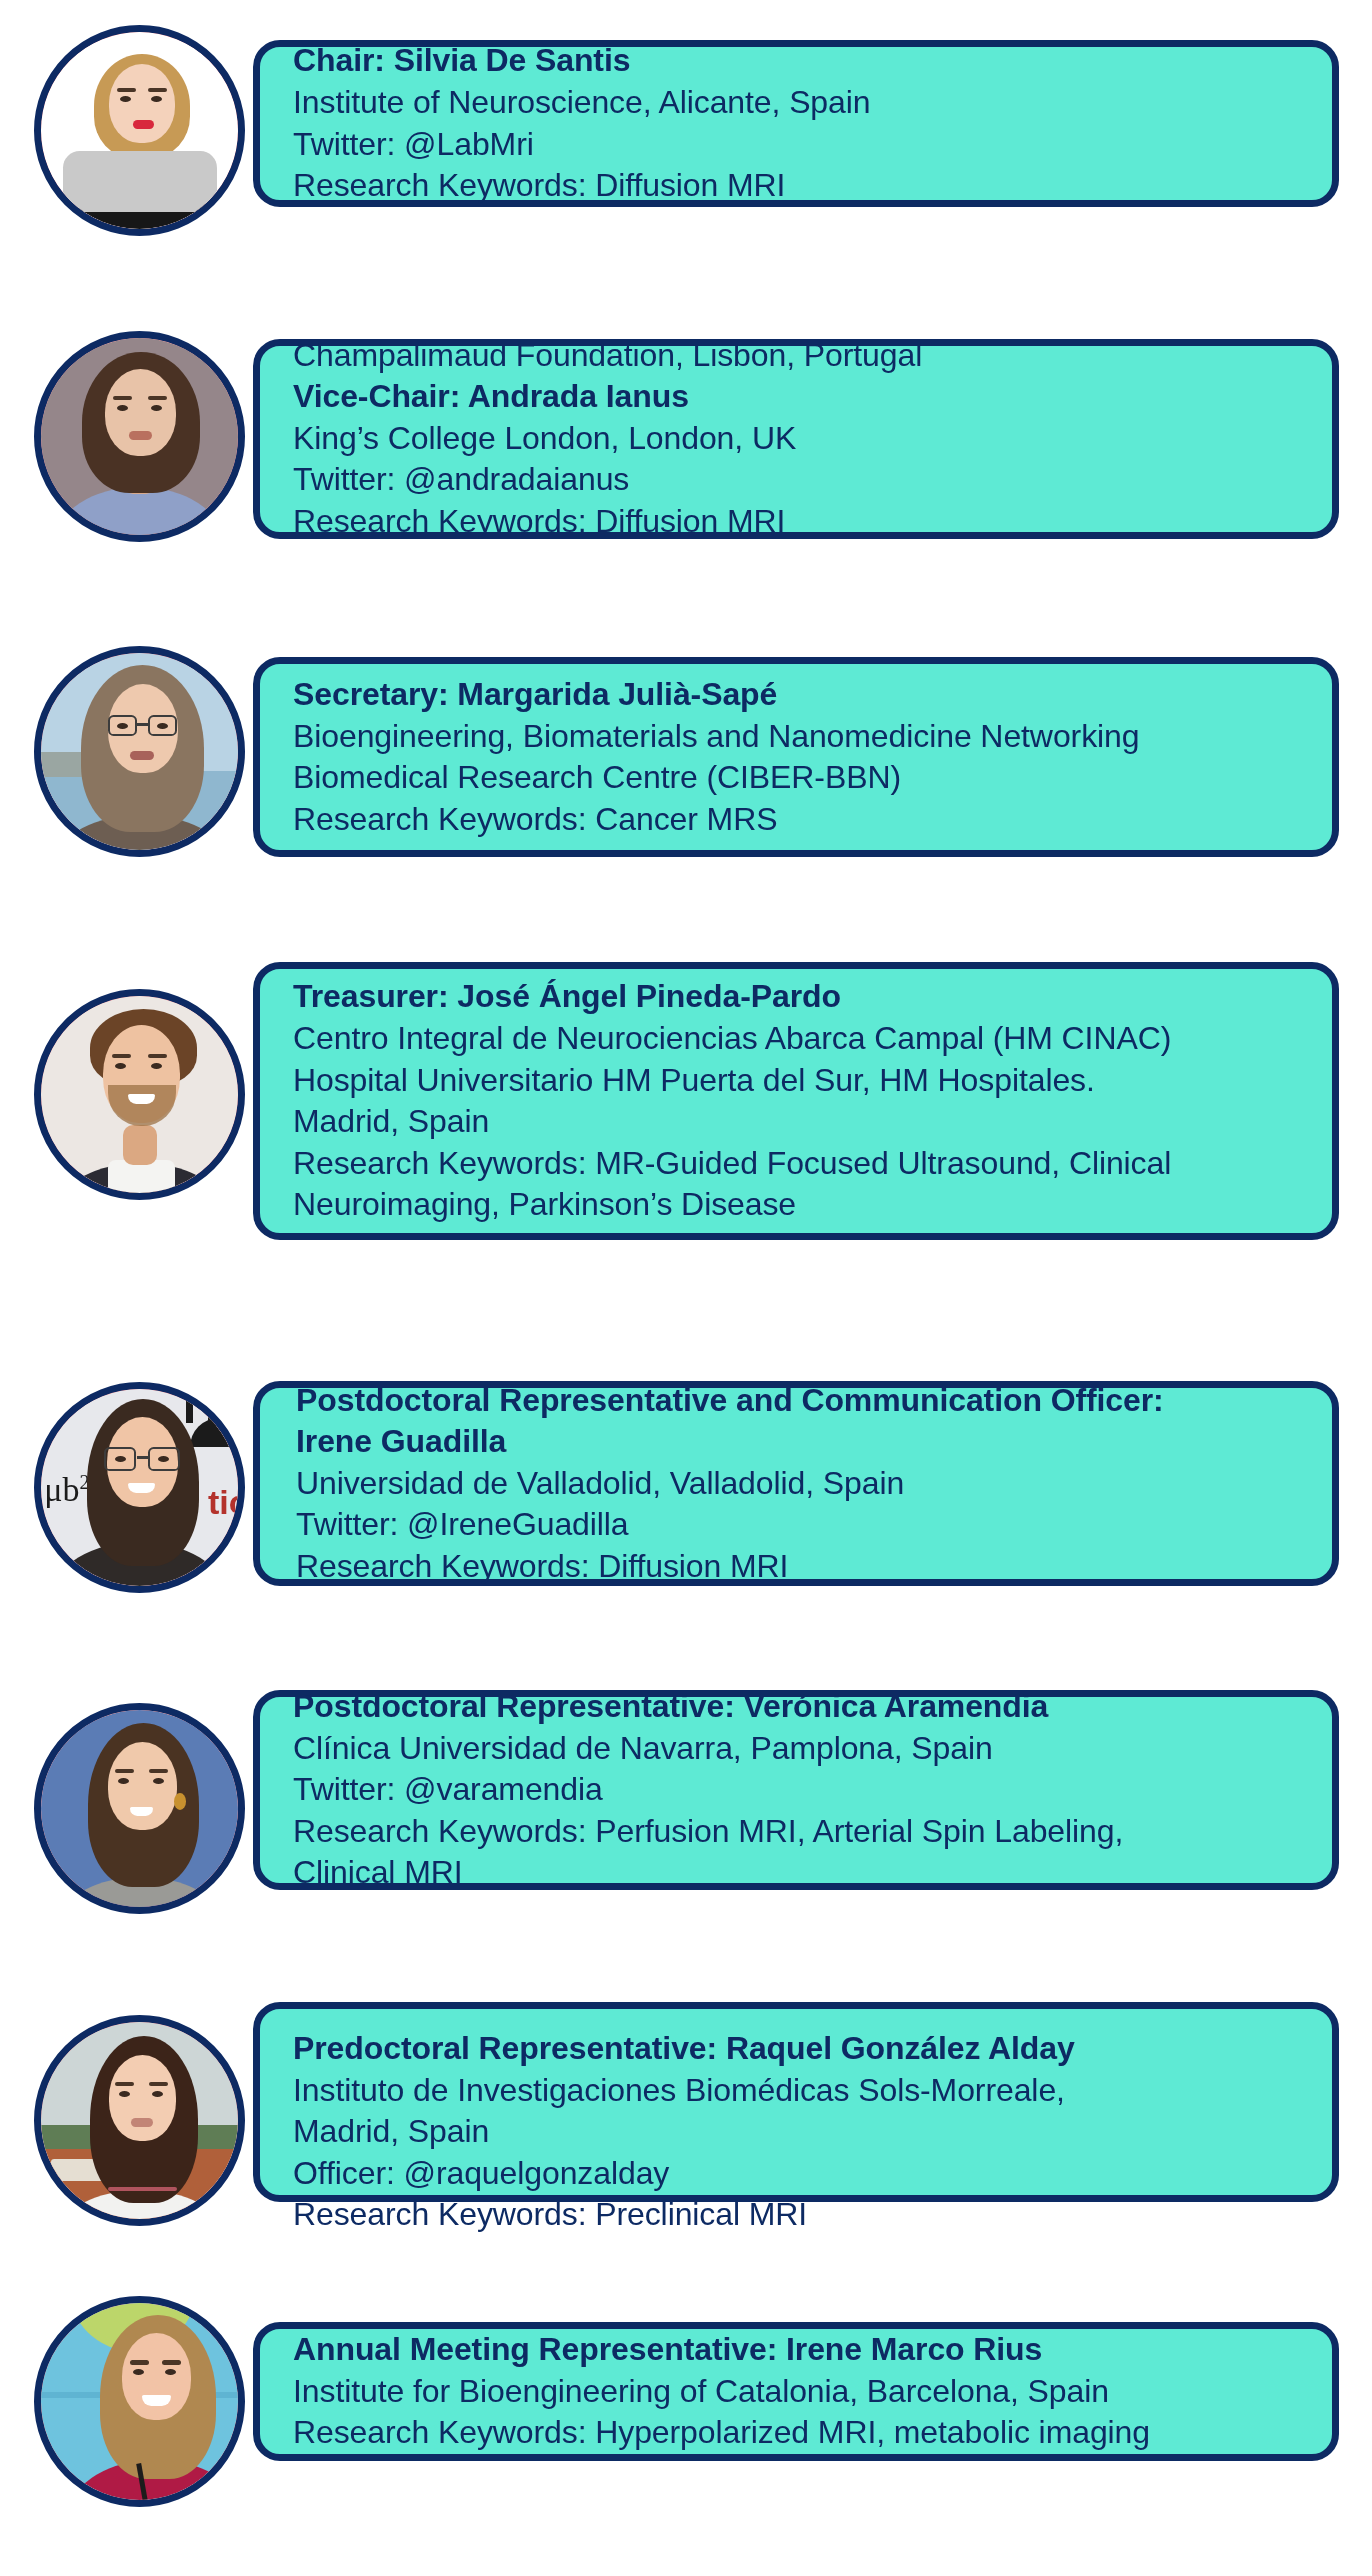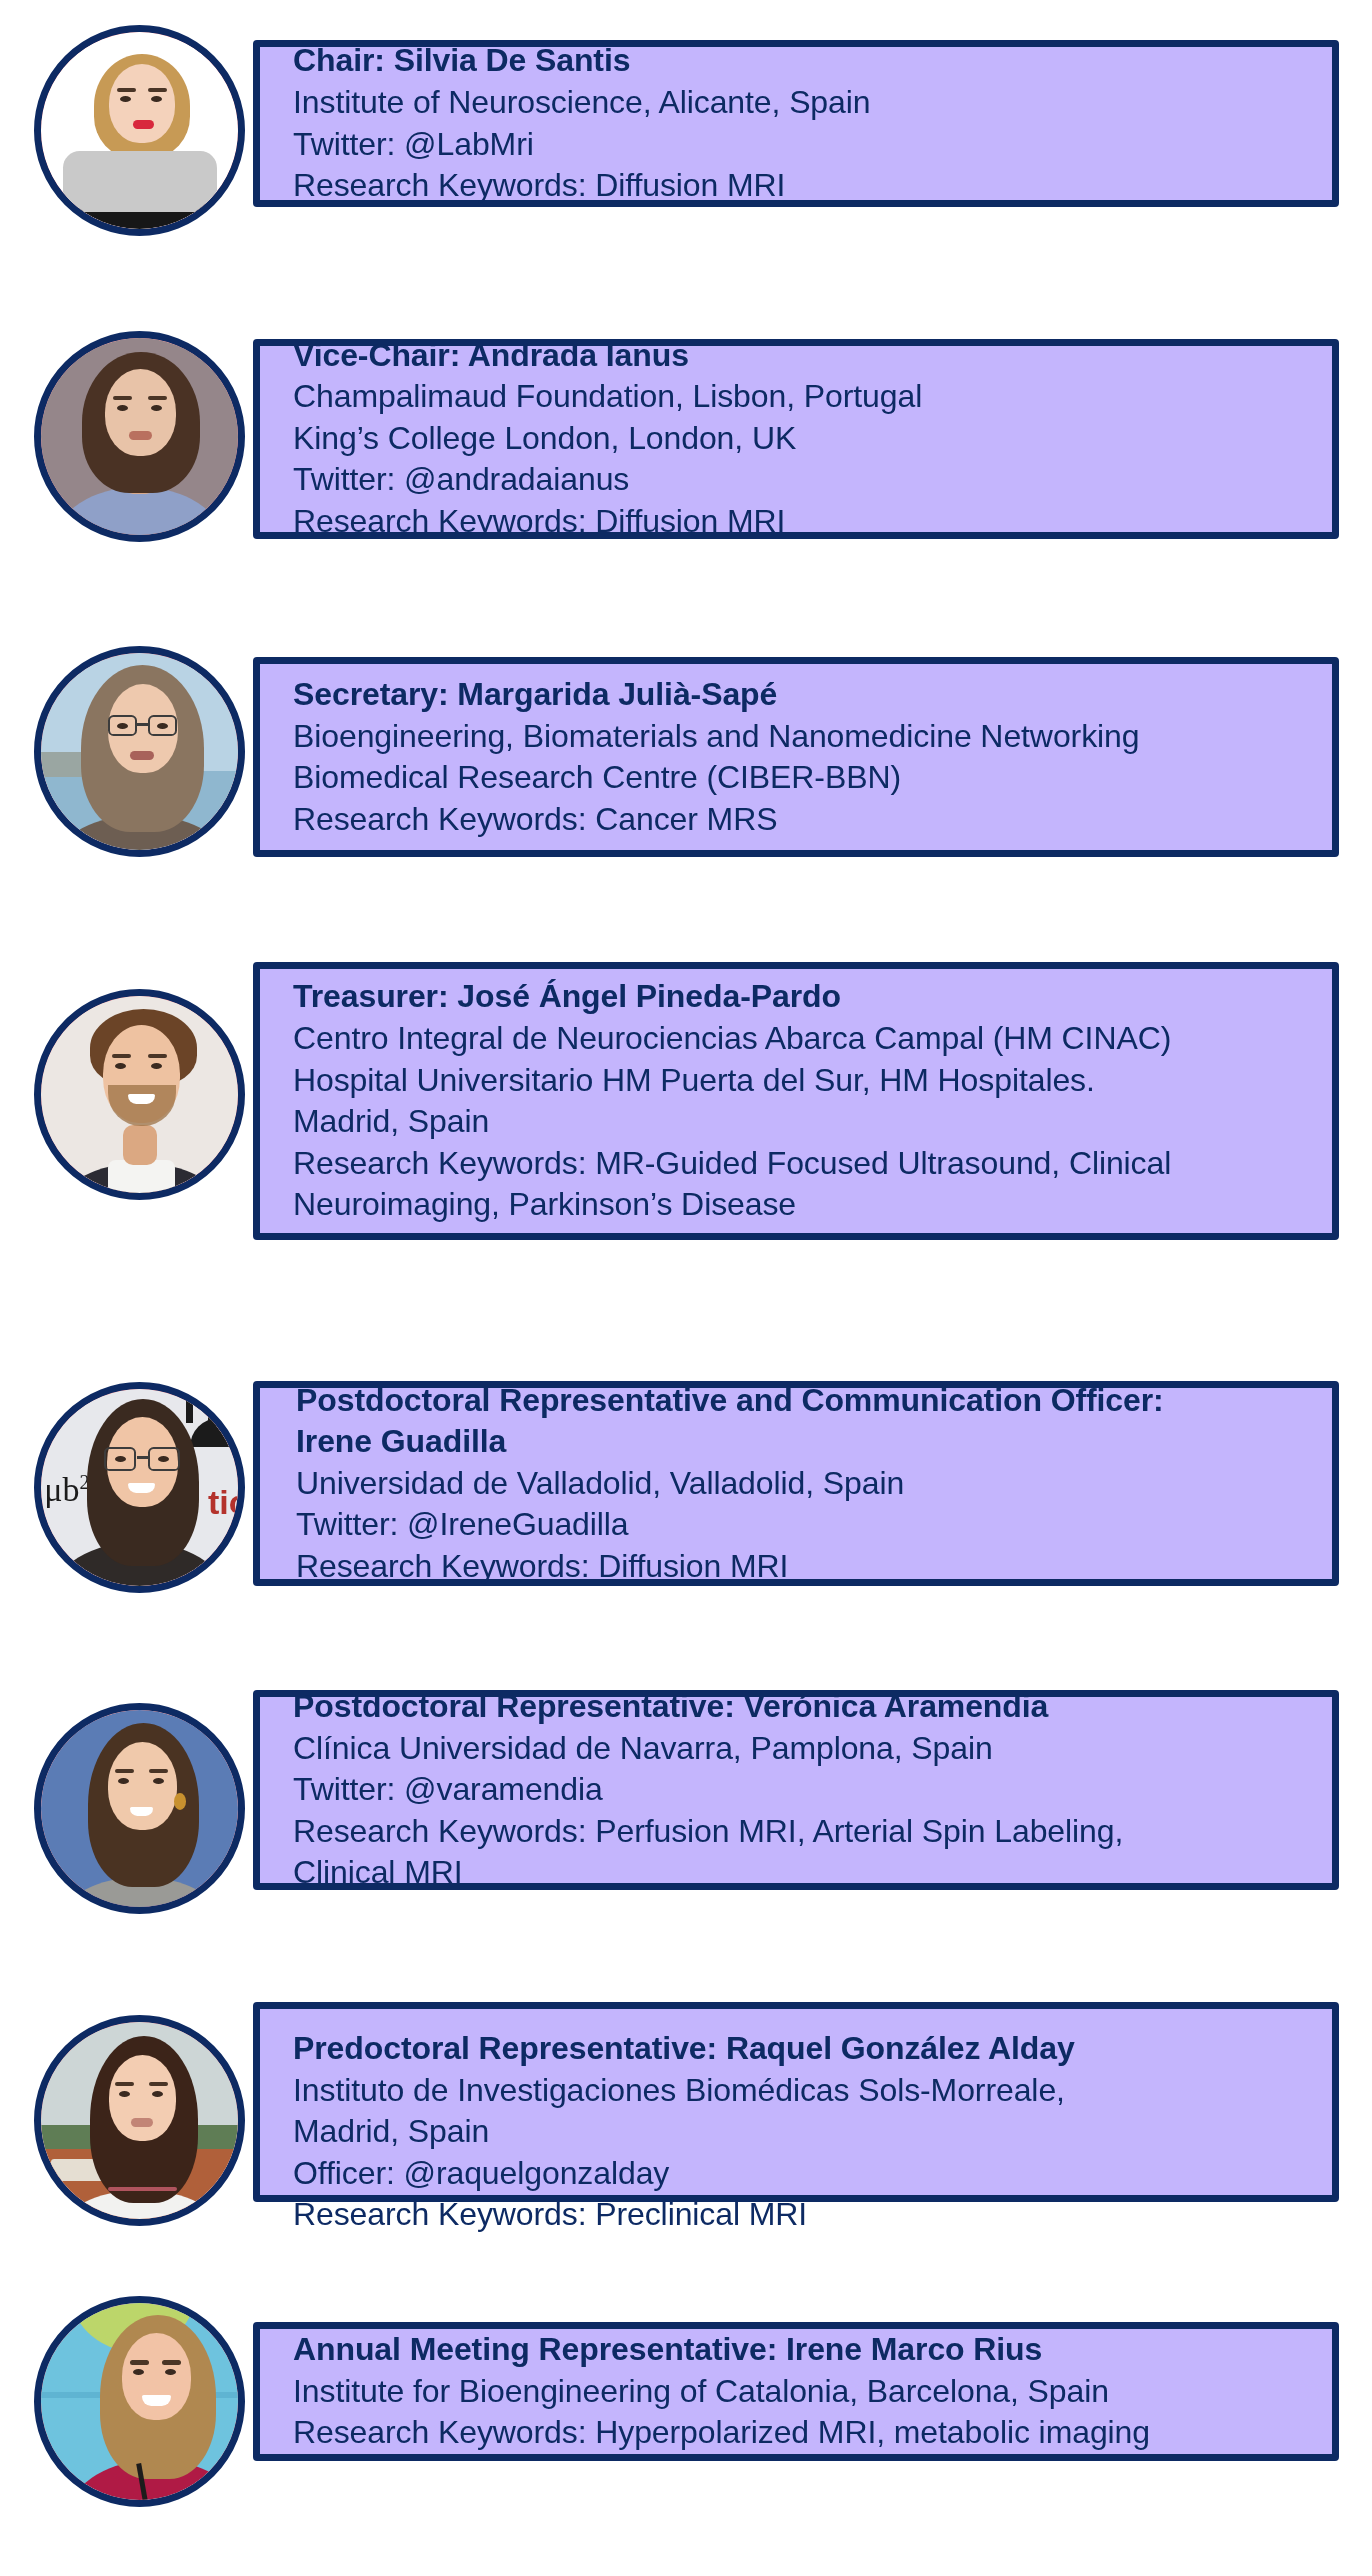--- a/index.html
+++ b/index.html
@@ -44,22 +44,22 @@
     border-radius:50%;
   }
   .pbg { position:absolute; inset:0; }
 
   
   .card {
     position:absolute;
     left:253px;
     width:1086px;
     border:7.2px solid var(--navy);
-    border-radius:4px;
-    background:#c4b5fd;
+    border-radius:27px;
+    background:#5eead4;
     z-index:1;
     padding:19px 24.4px 19px 33px;
     display:flex;
     flex-direction:column;
     justify-content:center;
   }
   .line {
     color:#0d2a63;
     font-size:32px;
     line-height:1.30;
@@ -126,22 +126,22 @@
         <div class="hair" style="left:41px;top:14.4px;width:118px;height:141px;background:#4a3224;"></div>
         <div class="face" style="left:64px;top:31px;width:71px;height:87px;background:#e8c3a8;"></div>
         <div class="brow" style="left:72px;top:58px;"></div>
         <div class="brow" style="left:107px;top:58px;"></div>
         <div class="eye" style="left:76px;top:67px;"></div>
         <div class="eye" style="left:110px;top:67px;"></div>
         <div class="mouth" style="left:88px;top:93px;width:23px;height:9.4px;background:#b9705f;border-radius:9px;"></div>
       </div>
     </div>
     <div class="card" style="top:16.7px;height:200px;">
+      <div class="line">Champalimaud Foundation, Lisbon, Portugal</div>
       <div class="line bold">Vice-Chair: Andrada Ianus</div>
-      <div class="line">Champalimaud Foundation, Lisbon, Portugal</div>
       <div class="line">King’s College London, London, UK</div>
       <div class="line">Twitter: @andradaianus</div>
       <div class="line">Research Keywords: Diffusion MRI</div>
     </div>
   </div>
 
   <div class="member-row" style="top:633px;height:317px;">
     <div class="avatar" style="top:13.3px;">
       <div class="avatar-photo">
         <div class="pbg" style="background:#b9d3e4;"></div>

